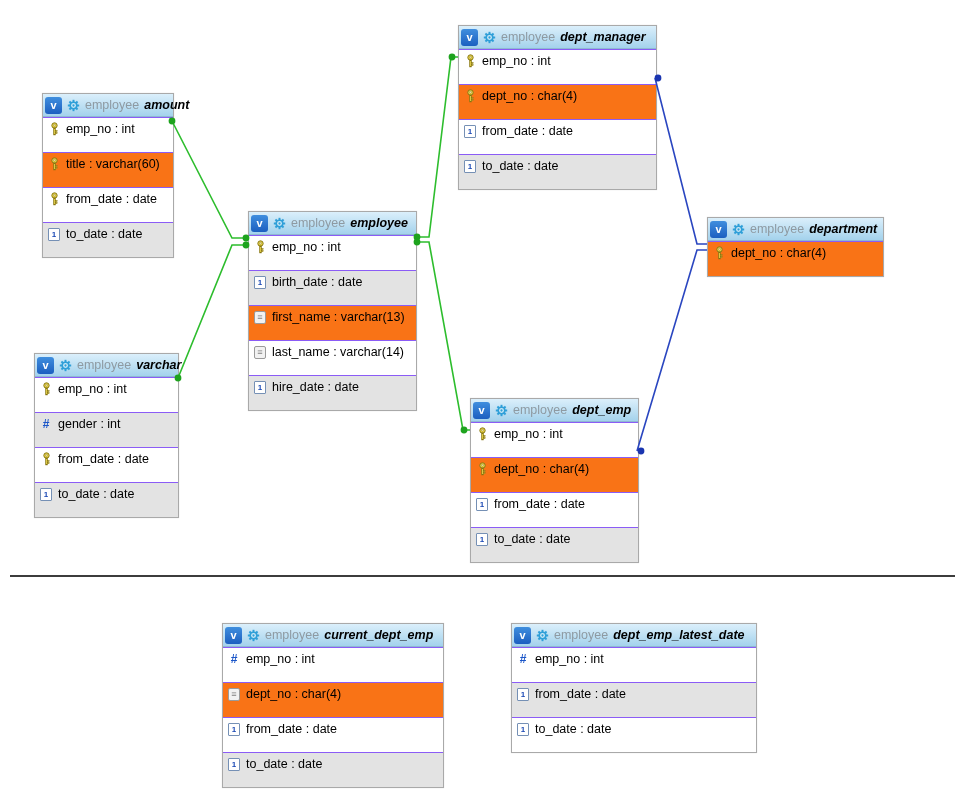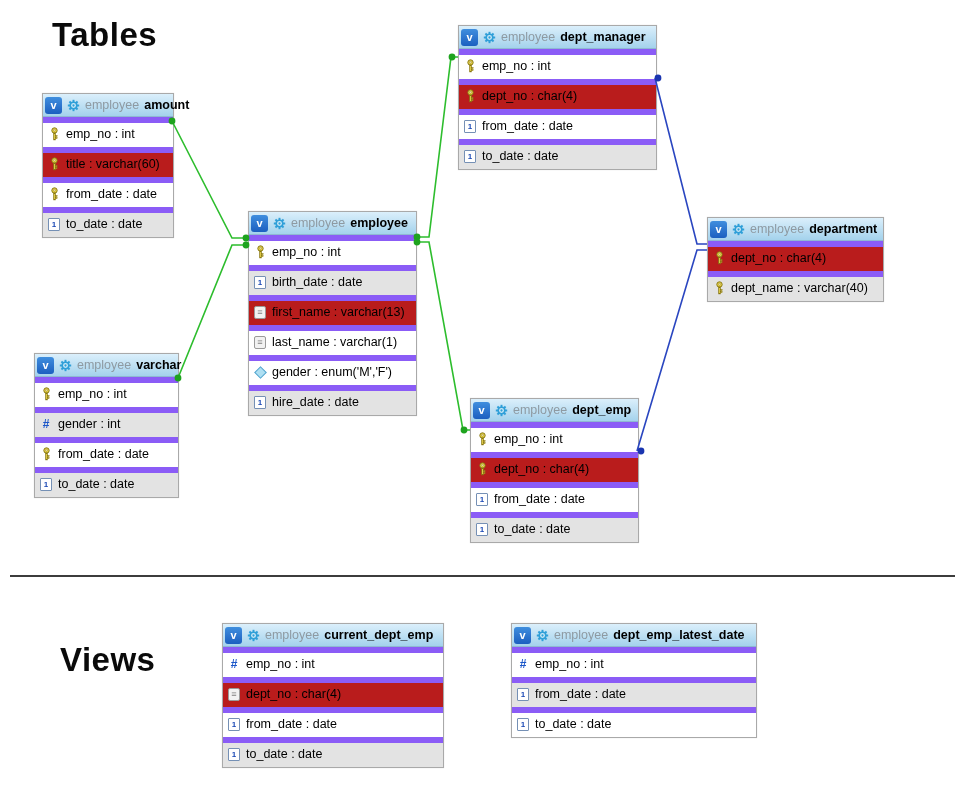--- a/index.html
+++ b/index.html
@@ -14,42 +14,41 @@
 
   #connector-layer{position:absolute; left:0; top:0; z-index:3; pointer-events:none;}
 
   .entity{position:absolute; z-index:2; border:1px solid #a9a9a9; background:#fff; box-shadow:0 0 1px rgba(0,0,0,0.15); font-size:12.5px;}
   .entity-header{height:22px; display:flex; align-items:center; gap:5px; padding:0 4px 0 2px;
     background:linear-gradient(#dbeffb,#a4d2ec); border-bottom:1px solid #8fb8d2; white-space:nowrap; cursor:default;}
   .v-badge{display:inline-flex; align-items:center; justify-content:center; width:17px; height:17px;
     background:linear-gradient(#3f8ede,#1c5fc0); color:#fff; font-weight:700; font-size:11px; border-radius:3px; flex:0 0 auto;}
   .gear{display:inline-flex; width:13px; height:13px; flex:0 0 auto;}
   .schema-name{color:#8e9aa2; flex:0 0 auto;}
-  .table-name{color:#000; font-weight:700; flex:0 0 auto;}
-
-  .entity-row{height:22px; display:flex; align-items:center; gap:6px; padding:0 4px 2px 5px; border-top:6px solid #8b5cf6; white-space:nowrap;}
+  .table-name{color:#000; font-weight:700; flex:0 0 auto;font-style:italic;}
+
+  .entity-row{height:22px; display:flex; align-items:center; gap:6px; padding:0 4px 12px 5px; border-top:1px solid #8b5cf6; white-space:nowrap;}
   .entity-row:first-of-type{border-top:none;}
   .bg-white{background:#ffffff;}
   .bg-gray{background:#e3e3e3;}
-  .bg-pink{background:#b91c1c;}
+  .bg-pink{background:#f97316;}
   .col-text{color:#000;}
 
   .icon-cell{width:12px; height:14px; display:inline-flex; align-items:center; justify-content:center; flex:0 0 auto;}
   .icon-date{width:11px; height:11px; border:1px solid #7590b5; background:#fff; color:#1b49b5; font-size:8px; font-weight:700;
     display:inline-flex; align-items:center; justify-content:center; border-radius:1px;}
   .icon-text{width:11px; height:11px; border:1px solid #9a9a9a; background:#f2f2f2; color:#808080; font-size:9px; line-height:9px;
     display:inline-flex; align-items:center; justify-content:center; border-radius:2px;}
   .icon-num{color:#1b56c8; font-weight:700; font-size:12px;}
   .icon-enum{width:7px; height:7px; background:#aedff2; border:1px solid #56a6cf; transform:rotate(45deg);}
 </style>
 </head>
 <body>
 
 <div class="canvas">
-  <h1 class="section-heading" id="tables-heading">Tables</h1>
   <svg id="connector-layer" width="965" height="791">
       <polyline points="172,121 232,238 248,238" fill="none" stroke="#2dbd2d" stroke-width="1.6"></polyline>
       <circle cx="172" cy="121" r="3.4" fill="#1ea31e"></circle>
       <circle cx="246" cy="238" r="3.4" fill="#1ea31e"></circle>
       <polyline points="178,378 232,245 248,245" fill="none" stroke="#2dbd2d" stroke-width="1.6"></polyline>
       <circle cx="178" cy="378" r="3.4" fill="#1ea31e"></circle>
       <circle cx="246" cy="245" r="3.4" fill="#1ea31e"></circle>
       <polyline points="415,237 429,237 451,57 458,57" fill="none" stroke="#2dbd2d" stroke-width="1.6"></polyline>
       <circle cx="417" cy="237" r="3.4" fill="#1ea31e"></circle>
       <circle cx="452" cy="57" r="3.4" fill="#1ea31e"></circle>
@@ -220,27 +219,21 @@
         <div class="entity-row bg-pink">
           <span class="icon-cell">
             <span class="icon-text">≡</span>
           </span>
           <span class="col-text">first_name : varchar(13)</span>
         </div>
         <div class="entity-row bg-white">
           <span class="icon-cell">
             <span class="icon-text">≡</span>
           </span>
-          <span class="col-text">last_name : varchar(1)</span>
-        </div>
-        <div class="entity-row bg-white">
-          <span class="icon-cell">
-            <span class="icon-enum"></span>
-          </span>
-          <span class="col-text">gender : enum('M','F')</span>
+          <span class="col-text">last_name : varchar(14)</span>
         </div>
         <div class="entity-row bg-gray">
           <span class="icon-cell">
             <span class="icon-date">1</span>
           </span>
           <span class="col-text">hire_date : date</span>
         </div>
       </div>
       <div class="entity" style="left: 34px; top: 353px; width: 143px;">
         <div class="entity-header">
@@ -377,32 +370,20 @@
           <span class="icon-cell">
             <svg viewBox="0 0 10 15" width="9" height="14">
               <circle cx="5" cy="3.6" r="3" fill="#e6d14a" stroke="#80700e" stroke-width="1"></circle>
               <circle cx="5" cy="3.3" r="1" fill="#fffbe0" stroke="#80700e" stroke-width="0.5"></circle>
               <rect x="4.1" y="6.4" width="1.8" height="7.6" fill="#e6d14a" stroke="#80700e" stroke-width="0.8"></rect>
               <rect x="5.9" y="9.2" width="2" height="1.3" fill="#e6d14a" stroke="#80700e" stroke-width="0.6"></rect>
               <rect x="5.9" y="11.4" width="2" height="1.3" fill="#e6d14a" stroke="#80700e" stroke-width="0.6"></rect>
             </svg>
           </span>
           <span class="col-text">dept_no : char(4)</span>
-        </div>
-        <div class="entity-row bg-gray">
-          <span class="icon-cell">
-            <svg viewBox="0 0 10 15" width="9" height="14">
-              <circle cx="5" cy="3.6" r="3" fill="#e6d14a" stroke="#80700e" stroke-width="1"></circle>
-              <circle cx="5" cy="3.3" r="1" fill="#fffbe0" stroke="#80700e" stroke-width="0.5"></circle>
-              <rect x="4.1" y="6.4" width="1.8" height="7.6" fill="#e6d14a" stroke="#80700e" stroke-width="0.8"></rect>
-              <rect x="5.9" y="9.2" width="2" height="1.3" fill="#e6d14a" stroke="#80700e" stroke-width="0.6"></rect>
-              <rect x="5.9" y="11.4" width="2" height="1.3" fill="#e6d14a" stroke="#80700e" stroke-width="0.6"></rect>
-            </svg>
-          </span>
-          <span class="col-text">dept_name : varchar(40)</span>
         </div>
       </div>
       <div class="entity" style="left: 222px; top: 623px; width: 220px;">
         <div class="entity-header">
           <span class="v-badge">v</span>
           <span class="gear">
             <svg viewBox="0 0 16 16" width="13" height="13">
               <g stroke="#2f9fd8" stroke-width="2.4">
                 <line x1="8" y1="1" x2="8" y2="15"></line>
                 <line x1="1" y1="8" x2="15" y2="8"></line>
@@ -475,14 +456,13 @@
         </div>
         <div class="entity-row bg-white">
           <span class="icon-cell">
             <span class="icon-date">1</span>
           </span>
           <span class="col-text">to_date : date</span>
         </div>
       </div>
     </div>
   <hr class="divider">
-  <h1 class="section-heading" id="views-heading">Views</h1>
 </div>
 
 </body></html>

